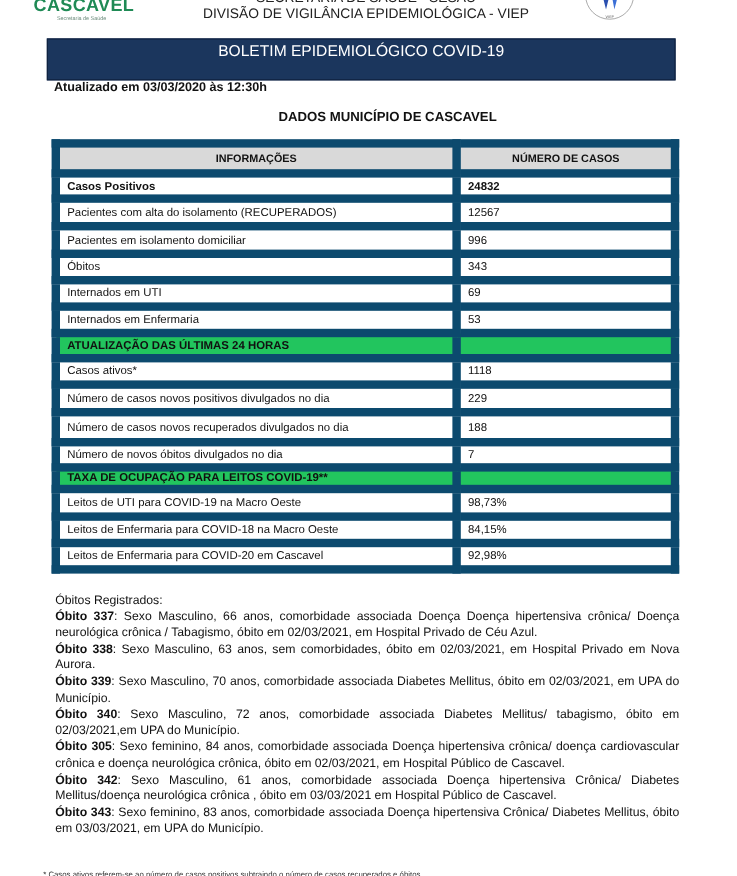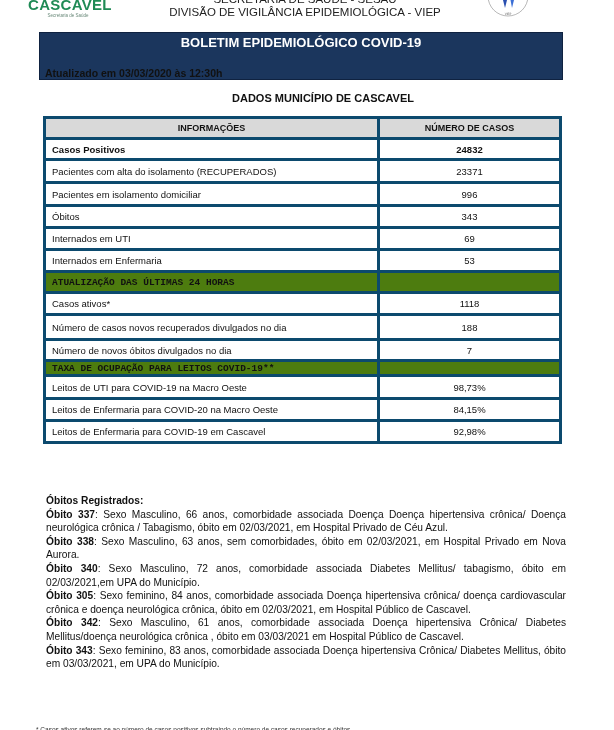--- a/index.html
+++ b/index.html
@@ -7,34 +7,34 @@
     width:614px; height:730px; overflow:hidden; background:#ffffff;
     position:relative; color:#111;
     font-family: "Liberation Sans", "DejaVu Sans", sans-serif;
   }
   .hdr-logo { position:absolute; left:28px; top:-3px; width:80px; text-align:center; }
   .hdr-logo .brand { font-weight:bold; font-size:15px; color:#1f8a55; letter-spacing:0.3px; line-height:16px; }
   .hdr-logo .sub { font-size:4.5px; color:#6a8a7a; line-height:6px; }
   .hdr-center { position:absolute; left:140px; top:-7px; width:330px; text-align:center;
     font-size:11.5px; line-height:13px; color:#222; }
   .hdr-emblem { position:absolute; left:487px; top:-18px; width:42px; height:36px; }
-  .banner { position:absolute; left:39px; top:32px; width:524px; height:48px;
+  .banner { position:absolute; left:39px; top:32px; width:524px; height:35px;
     background:#1b365d; color:#ffffff; border:1px solid #0f2240; box-sizing:border-box;
-    text-align:center; font-weight:bold; font-size:13px; line-height:20px; padding-top:0px; }
+    text-align:center; font-weight:normal; font-size:13px; line-height:20px; padding-top:0px; }
   .updated { position:absolute; left:45px; top:67px; font-weight:bold; font-size:10.5px; }
   .section-title { position:absolute; left:0; width:614px; top:92px; text-align:center; font-weight:bold; font-size:11px;padding-left:16px; }
   table.data { position:absolute; left:43px; top:116px; width:516px; border-collapse:collapse;
     font-size:9.5px; table-layout:fixed; }
-  table.data td, table.data th { border:3px solid #0c4a6e; padding:0 6px; vertical-align:middle; }
+  table.data td, table.data th { border:7px solid #0c4a6e; padding:0 6px; vertical-align:middle; }
   table.data th { background:#d9d9d9; font-weight:bold; font-size:9px; height:18px; }
-  table.data td.v { text-align:center; }
-  table.data tr.sect td { background:#4d7c0f; font-weight:bold;font-family:Liberation Mono, monospace; }
+  table.data td.v { }
+  table.data tr.sect td { background:#22c55e; font-weight:bold; }
   table.data tr.bold td { font-weight:bold; }
   .obitos { position:absolute; left:46px; top:494px; width:520px; font-size:10.2px; line-height:13.6px; text-align:justify; }
-  .obitos .ttl { font-weight:bold; }
+  .obitos .ttl { font-weight:normal; }
   .obitos p { margin:0; }
   .obitos b { font-weight:bold; }
   .footnote { position:absolute; left:36px; top:726px; font-size:6.5px; color:#333; white-space:nowrap; }
 </style>
 </head>
 <body>
 
 <div class="hdr-logo">
   <div class="brand">CASCAVEL</div>
   <div class="sub">Secretaria de Saúde</div>
@@ -70,21 +70,21 @@
       <th>NÚMERO DE CASOS</th>
     </tr>
   </thead>
   <tbody id="tbody">
       <tr class="bold" style="height: 21px;">
         <td>Casos Positivos</td>
         <td class="v">24832</td>
       </tr>
       <tr style="height: 23px; margin-left: 44px;">
         <td>Pacientes com alta do isolamento (RECUPERADOS)</td>
-        <td class="v">23371</td>
+        <td class="v">12567</td>
       </tr>
       <tr style="height: 23px;">
         <td>Pacientes em isolamento domiciliar</td>
         <td class="v">996</td>
       </tr>
       <tr style="height: 22px;">
         <td>Óbitos</td>
         <td class="v">343</td>
       </tr>
       <tr style="height: 22px;">
@@ -96,52 +96,57 @@
         <td class="v">53</td>
       </tr>
       <tr class="sect" style="height: 21px;">
         <td>ATUALIZAÇÃO DAS ÚLTIMAS 24 HORAS</td>
         <td class="v"></td>
       </tr>
       <tr style="height: 22px; margin-top: 10px;">
         <td>Casos ativos*</td>
         <td class="v">1118</td>
       </tr>
+      <tr style="height: 23px;">
+        <td>Número de casos novos positivos divulgados no dia</td>
+        <td class="v">229</td>
+      </tr>
       <tr style="height: 25px;">
         <td>Número de casos novos recuperados divulgados no dia</td>
         <td class="v">188</td>
       </tr>
       <tr style="height: 21px; margin-top: 32px;">
         <td>Número de novos óbitos divulgados no dia</td>
         <td class="v">7</td>
       </tr>
       <tr class="sect" style="height: 15px;">
         <td>TAXA DE OCUPAÇÃO PARA LEITOS COVID-19**</td>
         <td class="v"></td>
       </tr>
       <tr style="height: 23px;">
         <td>Leitos de UTI para COVID-19 na Macro Oeste</td>
         <td class="v">98,73%</td>
       </tr>
       <tr style="height: 22px;">
-        <td>Leitos de Enfermaria para COVID-20 na Macro Oeste</td>
+        <td>Leitos de Enfermaria para COVID-18 na Macro Oeste</td>
         <td class="v">84,15%</td>
       </tr>
       <tr style="height: 22px;">
-        <td>Leitos de Enfermaria para COVID-19 em Cascavel</td>
+        <td>Leitos de Enfermaria para COVID-20 em Cascavel</td>
         <td class="v">92,98%</td>
       </tr>
     </tbody>
 </table>
 
 <div class="obitos">
   <p class="ttl">Óbitos Registrados:</p>
   <div id="obitos-list">
       <p><b>Óbito 337</b><span>: Sexo Masculino, 66 anos, comorbidade associada Doença Doença hipertensiva crônica/ Doença neurológica crônica / Tabagismo, óbito em 02/03/2021, em Hospital Privado de Céu Azul.</span></p>
       <p><b>Óbito 338</b><span>: Sexo Masculino, 63 anos, sem comorbidades, óbito em 02/03/2021, em Hospital Privado em Nova Aurora.</span></p>
+      <p><b>Óbito 339</b><span>: Sexo Masculino, 70 anos, comorbidade associada Diabetes Mellitus, óbito em 02/03/2021, em UPA do Município.</span></p>
       <p><b>Óbito 340</b><span>: Sexo Masculino, 72 anos, comorbidade associada Diabetes Mellitus/ tabagismo, óbito em 02/03/2021,em UPA do Município.</span></p>
       <p><b>Óbito 305</b><span>: Sexo feminino, 84 anos, comorbidade associada Doença hipertensiva crônica/ doença cardiovascular crônica e doença neurológica crônica, óbito em 02/03/2021, em Hospital Público de Cascavel.</span></p>
       <p><b>Óbito 342</b><span>: Sexo Masculino, 61 anos, comorbidade associada Doença hipertensiva Crônica/ Diabetes Mellitus/doença neurológica crônica , óbito em 03/03/2021 em Hospital Público de Cascavel.</span></p>
       <p><b>Óbito 343</b><span>: Sexo feminino, 83 anos, comorbidade associada Doença hipertensiva Crônica/ Diabetes Mellitus, óbito em 03/03/2021, em UPA do Município.</span></p>
     </div>
 </div>
 
 <div class="footnote">* Casos ativos referem-se ao número de casos positivos subtraindo o número de casos recuperados e óbitos.</div>
 
 </body></html>

